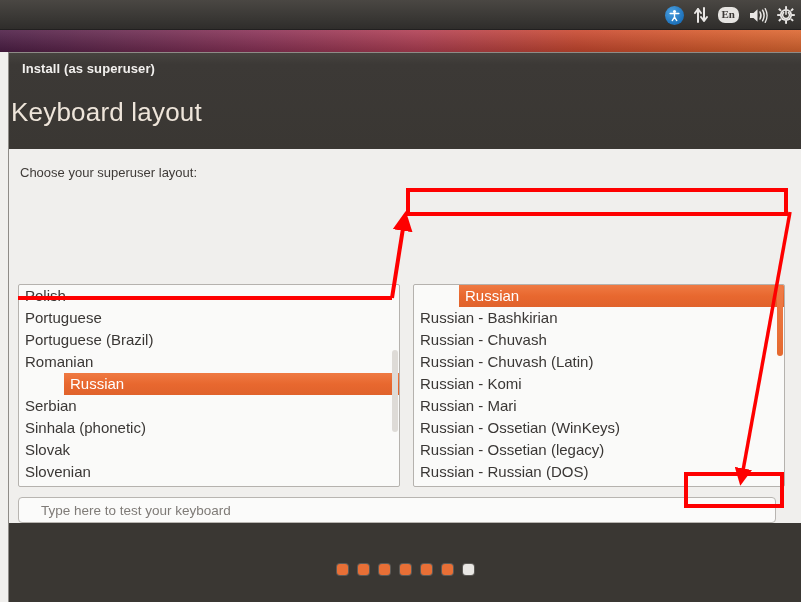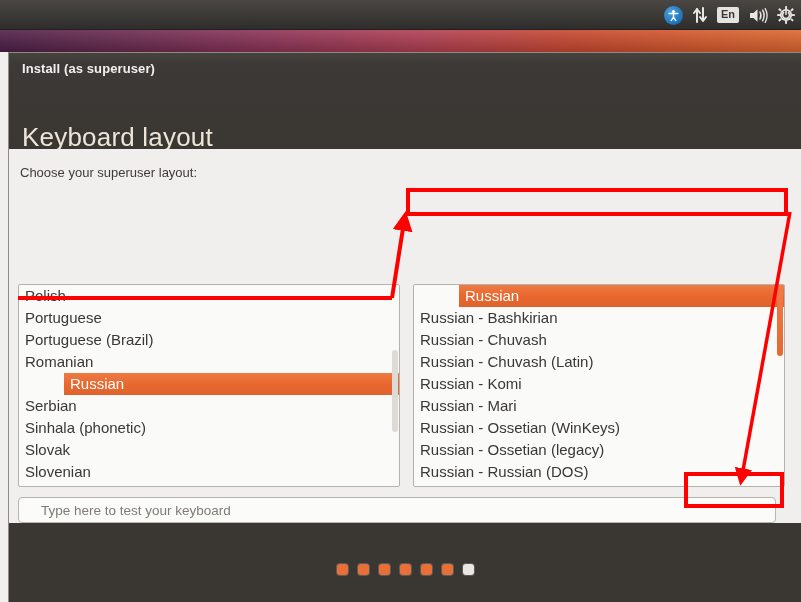--- a/index.html
+++ b/index.html
@@ -33,23 +33,23 @@
     height: 30px;
   }
   .a11y-badge {
     width: 19px; height: 19px; border-radius: 50%;
     background: radial-gradient(circle at 35% 30%, #4a9fe0, #1b6fb8 75%, #155a96);
     display: flex; align-items: center; justify-content: center;
   }
   .kbd-badge {
     background: #e6e4e1; color: #3a3734;
     font-size: 11px; font-weight: bold;
-    padding: 1px 4px 2px 4px; border-radius: 2px;
+    padding: 1px 4px 2px 4px; border-radius: 7px;
     line-height: 13px;
-    font-family: Liberation Sans, sans-serif;
+    font-family: Liberation Serif, serif;
   }
 
   
   .gradient-strip {
     position: absolute; left: 0; top: 30px;
     width: 801px; height: 22px;
     background: linear-gradient(to right,
       #4e1f47 0%, #67294f 14%, #8a3257 32%, #b03e53 52%,
       #c9482f 72%, #d65a2c 88%, #dd6730 100%);
   }
@@ -71,24 +71,23 @@
     height: 96px;
     background: linear-gradient(to bottom, #46433f 0%, #3c3936 12%, #3a3733 100%);
     position: relative;
   }
   .titlebar-text {
     position: absolute; left: 13px; top: 8px;
     color: #f2f0ee; font-size: 13px; font-weight: bold;
     letter-spacing: 0.1px;
   }
   .page-heading {
-    position: absolute; left: 13px; top: 44px;
+    position: absolute; left: 2px; top: 44px;
     color: #eee5da; font-size: 26px; font-weight: normal;
     letter-spacing: 0.2px;
-    margin-top: 25px;
   }
 
   
   .content {
     position: relative;
     height: 375px;
     background: #f0efed;
     padding: 0;
   }
   .prompt-label {

